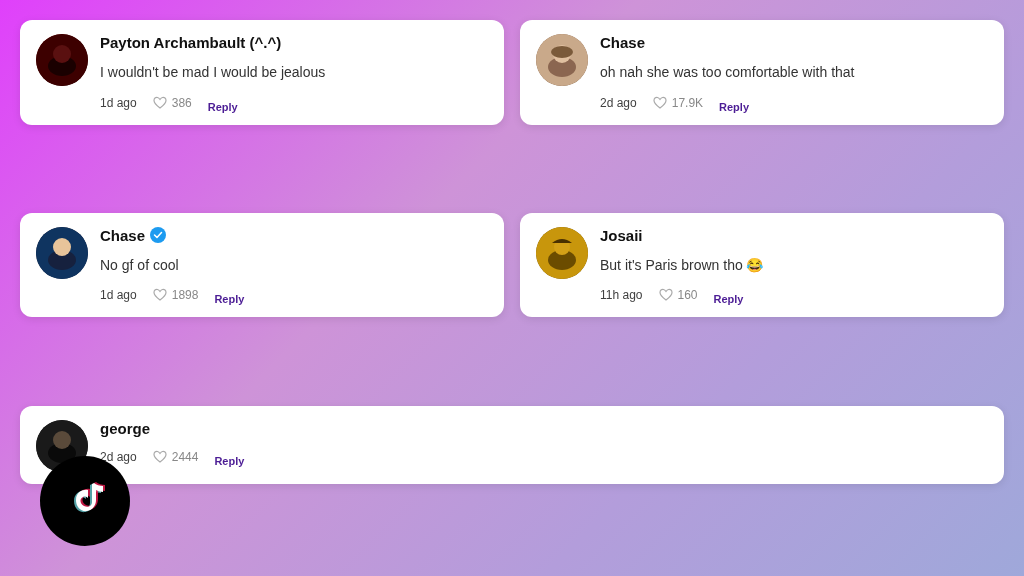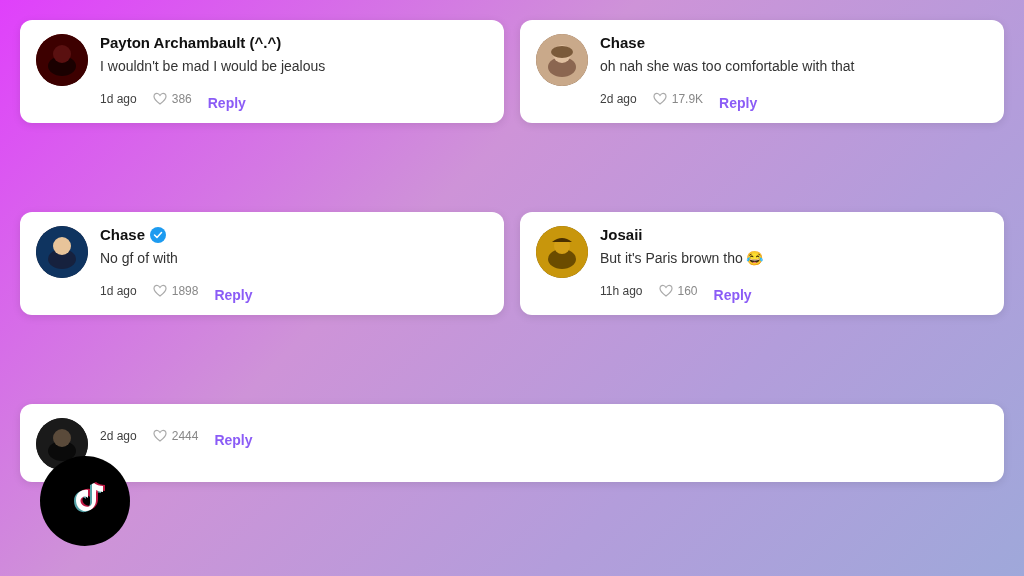--- a/index.html
+++ b/index.html
@@ -89,21 +89,21 @@
 
     .verified-badge svg {
       width: 10px;
       height: 10px;
     }
 
     .comment-text {
       font-size: 14px;
       color: #333;
       line-height: 1.4;
-      margin-top: 2px;
+      margin-top: 8px;
     }
 
     .comment-meta {
       display: flex;
       align-items: center;
       gap: 16px;
       margin-top: 6px;
     }
 
     .meta-time {
@@ -119,23 +119,23 @@
       color: #888;
     }
 
     .heart-icon {
       width: 14px;
       height: 14px;
       display: inline-block;
     }
 
     .meta-reply {
-      font-size: 14px;
+      font-size: 11px;
       font-weight: 600;
-      color: #8b5cf6;
+      color: #4c1d95;
       cursor: pointer;
       margin-top: 8px;
     }
 
     
     .tiktok-logo-container {
       position: absolute;
       bottom: 30px;
       left: 40px;
       width: 90px;
@@ -218,21 +218,21 @@
       </div>
       <div class="comment-body">
         <div class="comment-username">
           <span>Chase</span>
           <span class="verified-badge">
             <svg viewBox="0 0 10 10" fill="white">
               <path d="M1.5 5 L4 7.5 L8.5 2.5" stroke="white" stroke-width="1.5" fill="none" stroke-linecap="round" stroke-linejoin="round"></path>
             </svg>
           </span>
         </div>
-        <div class="comment-text">No gf of with</div>
+        <div class="comment-text">No gf of cool</div>
         <div class="comment-meta">
           <span class="meta-time">1d ago</span>
           <div class="meta-likes">
             <svg class="heart-icon" viewBox="0 0 14 14" fill="none" xmlns="http://www.w3.org/2000/svg">
     <path d="M7 12 C7 12, 1 7.5, 1 4.5 C1 2.5, 2.5 1, 4.5 1.5 C5.5 1.8, 6.5 2.8, 7 3.5 C7.5 2.8, 8.5 1.8, 9.5 1.5 C11.5 1, 13 2.5, 13 4.5 C13 7.5, 7 12, 7 12Z" fill="none" stroke="#aaa" stroke-width="1.2"></path>
   </svg>
             <span>1898</span>
           </div>
           <span class="meta-reply">Reply</span>
         </div>
@@ -266,20 +266,23 @@
     </div>
     <div class="comment-card full-width">
       <div class="avatar avatar-george">
         <svg width="52" height="52" viewBox="0 0 52 52">
           <circle cx="26" cy="26" r="26" fill="#1a1a1a"></circle>
     <ellipse cx="26" cy="33" rx="14" ry="10" fill="#0a0a0a"></ellipse>
     <circle cx="26" cy="20" r="9" fill="#5a4a3a"></circle>
         </svg>
       </div>
       <div class="comment-body">
+        <div class="comment-username">
+          <span>george</span>
+        </div>
         <div class="comment-meta">
           <span class="meta-time">2d ago</span>
           <div class="meta-likes">
             <svg class="heart-icon" viewBox="0 0 14 14" fill="none" xmlns="http://www.w3.org/2000/svg">
     <path d="M7 12 C7 12, 1 7.5, 1 4.5 C1 2.5, 2.5 1, 4.5 1.5 C5.5 1.8, 6.5 2.8, 7 3.5 C7.5 2.8, 8.5 1.8, 9.5 1.5 C11.5 1, 13 2.5, 13 4.5 C13 7.5, 7 12, 7 12Z" fill="none" stroke="#aaa" stroke-width="1.2"></path>
   </svg>
             <span>2444</span>
           </div>
           <span class="meta-reply">Reply</span>
         </div>

